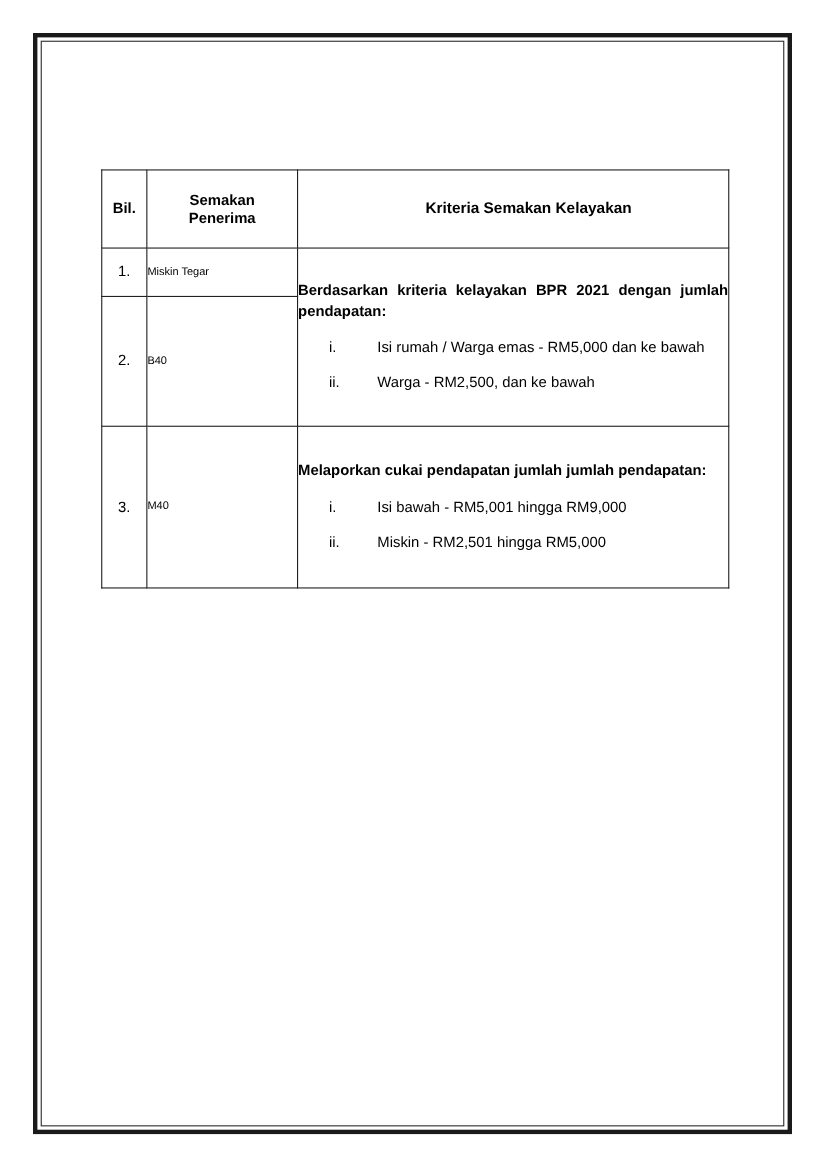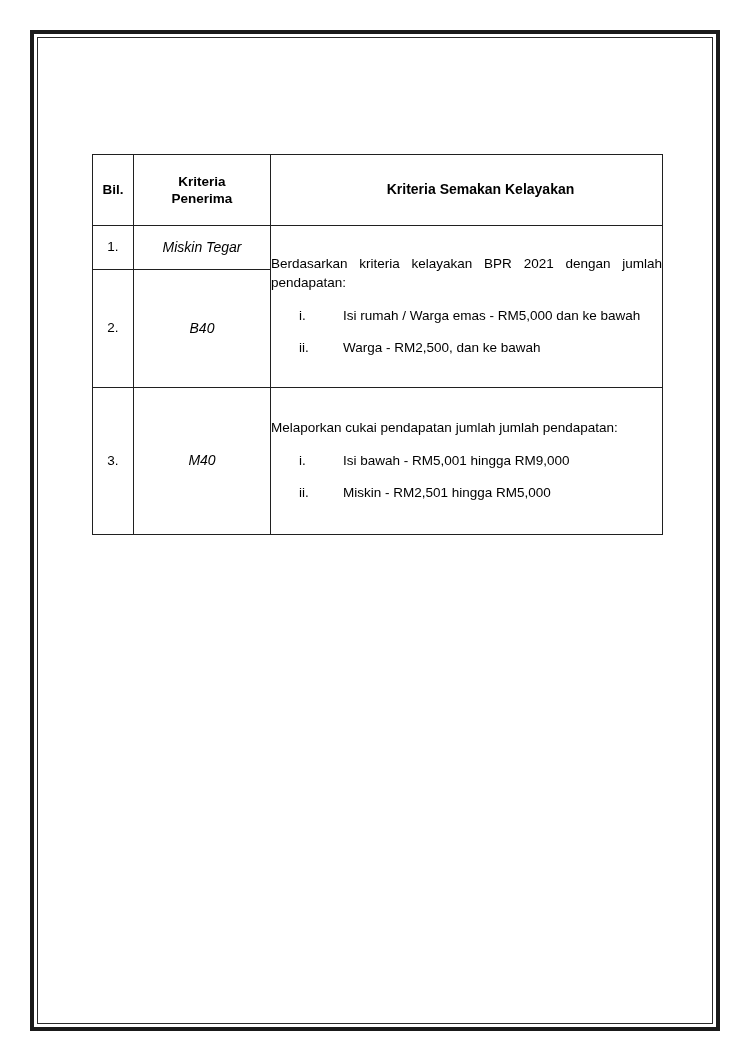--- a/index.html
+++ b/index.html
@@ -98,39 +98,38 @@
     padding: 4px 6px;
     line-height: 1.28;
   }
   th.hd.kri { font-size: 14px; padding-left: 28px; }
 
   td.c-bil {
     text-align: center;
     font-size: 13.5px;
   }
   td.c-kat {
-    text-align: center;
-    font-size: 14px;
+    font-size: 10px;
     padding: 3px 6px;
-    font-style: italic;
   }
   td.c-kri {
     text-align: justify;
     padding: 9px 11px 9px 10px;
     vertical-align: top;
   }
 
   .row1 { height: 44px; }
   .row2 { height: 118px; }
   .row3 { height: 147px; }
 
   .intro {
     margin: 0 0 2px 0;
     text-align: justify;
     text-justify: inter-word;
+    font-weight: bold;
   }
 
   ol.roman {
     list-style: none;
     margin: 0;
     padding: 0;
   }
   ol.roman li {
     position: relative;
     padding-left: 72px;
@@ -163,21 +162,21 @@
           <col class="col-bil">
           <col class="col-kat">
           <col class="col-kri">
         </colgroup>
         <thead>
           <tr>
             <th class="hd">
               <span>Bil.</span>
             </th>
             <th class="hd">
-              <span>Kriteria</span><br>
+              <span>Semakan</span><br>
               <span>Penerima</span>
             </th>
             <th class="hd kri">
               <span>Kriteria Semakan Kelayakan</span>
             </th>
           </tr>
         </thead>
         <tbody>
 
           <tr class="row1">

